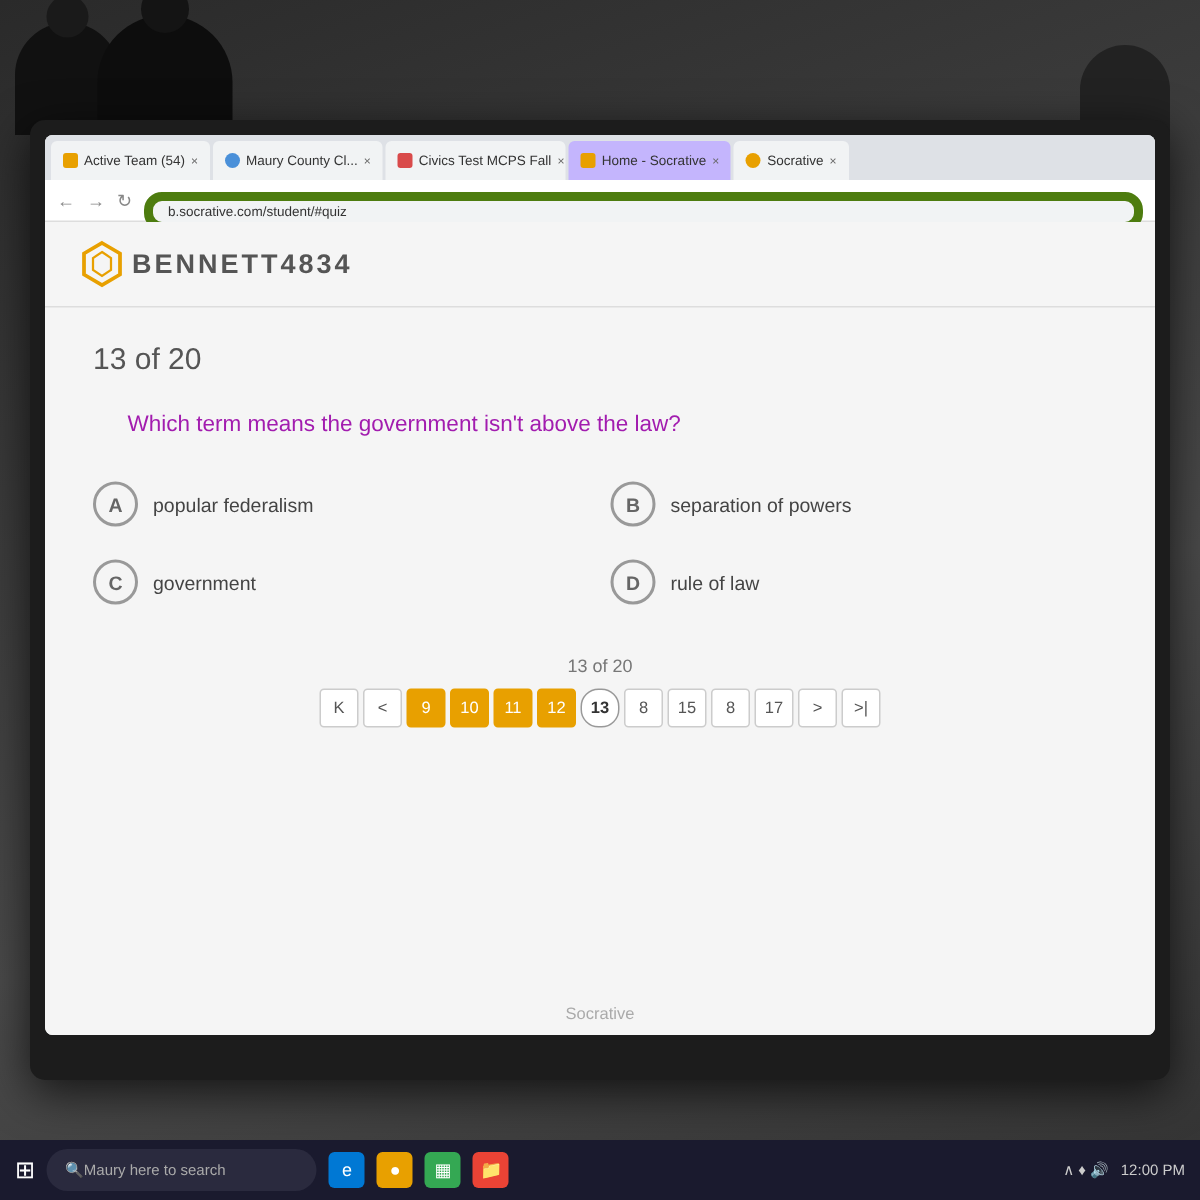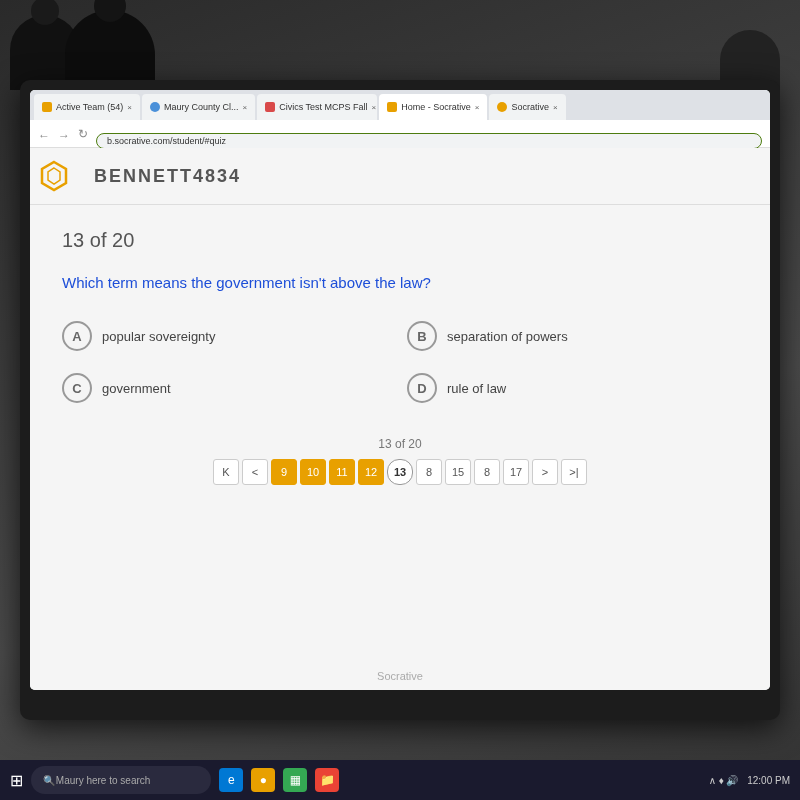--- a/index.html
+++ b/index.html
@@ -77,21 +77,21 @@
       align-items: center;
       gap: 4px;
       font-size: 9px;
       color: #333;
       white-space: nowrap;
       max-width: 120px;
       overflow: hidden;
     }
 
     .tab.active {
-      background: #ffffff;
+      background: #c4b5fd;
     }
 
     .tab-close {
       color: #666;
       font-size: 8px;
       cursor: pointer;
     }
 
     .tab-favicon {
       width: 10px;
@@ -115,44 +115,44 @@
 
     .nav-btn {
       color: #888;
       font-size: 12px;
       cursor: pointer;
     }
 
     .address-input {
       flex: 1;
       background: #f1f3f4;
-      border: 1px solid #4d7c0f;
+      border: 6px solid #4d7c0f;
       border-radius: 12px;
       padding: 2px 10px;
       font-size: 9px;
       color: #333;
       margin-top: 14px;
     }
 
     
     .socrative-app {
       flex: 1;
       background: #f5f5f5;
       overflow-y: auto;
       display: flex;
       flex-direction: column;
     }
 
     
     .soc-header {
       background: #f5f5f5;
-      padding: 12px 8px;
-      display: flex;
-      align-items: center;
-      gap: 24px;
+      padding: 12px 22px;
+      display: flex;
+      align-items: center;
+      gap: 4px;
       border-bottom: 1px solid #ddd;
     }
 
     .soc-logo {
       width: 32px;
       height: 32px;
     }
 
     .soc-title {
       font-size: 18px;
@@ -169,23 +169,24 @@
 
     .question-counter {
       font-size: 20px;
       color: #555;
       margin-bottom: 20px;
       font-weight: 300;
     }
 
     .question-text {
       font-size: 15px;
-      color: #1d4ed8;
+      color: #a21caf;
       margin-bottom: 24px;
       line-height: 1.4;
+      margin-left: 23px;
     }
 
     
     .answers-grid {
       display: grid;
       grid-template-columns: 1fr 1fr;
       gap: 14px;
       margin-bottom: 30px;
     }
 
@@ -401,21 +402,21 @@
         <div class="quiz-content">
 
           <div class="question-counter">13 of 20</div>
 
           <div class="question-text">Which term means the government isn't above the law?</div>
 
           <div class="answers-grid">
 
             <div class="answer-option">
               <div class="answer-bubble">A</div>
-              <span class="answer-text">popular sovereignty</span>
+              <span class="answer-text">popular federalism</span>
             </div>
 
             <div class="answer-option">
               <div class="answer-bubble">B</div>
               <span class="answer-text">separation of powers</span>
             </div>
 
             <div class="answer-option">
               <div class="answer-bubble">C</div>
               <span class="answer-text">government</span>

